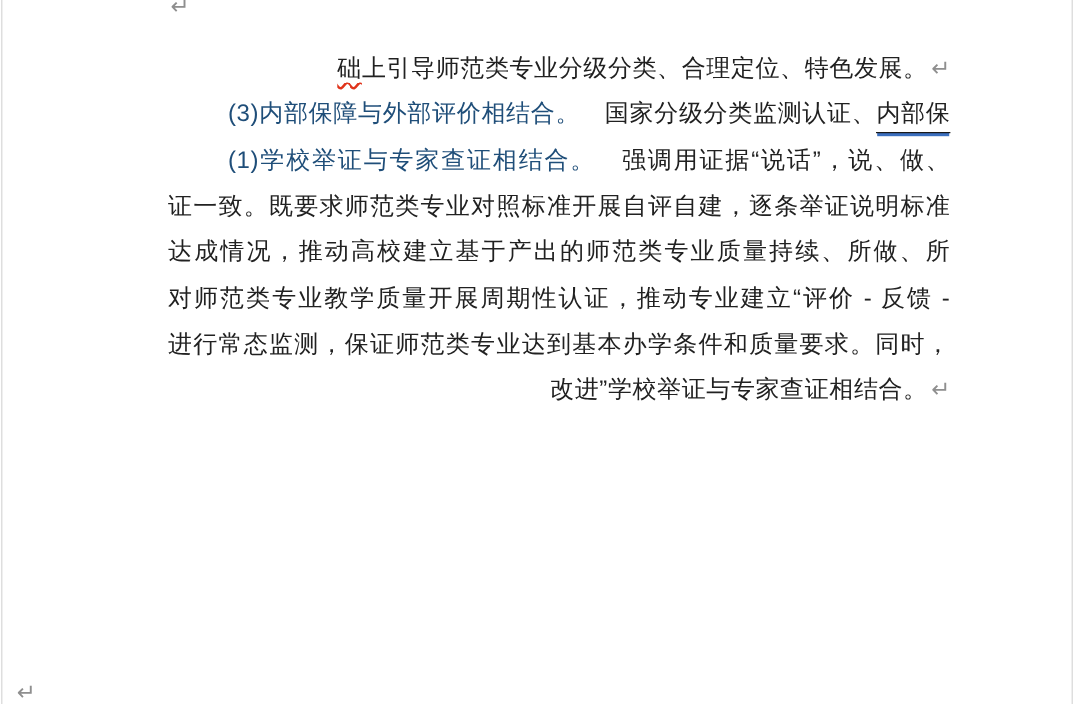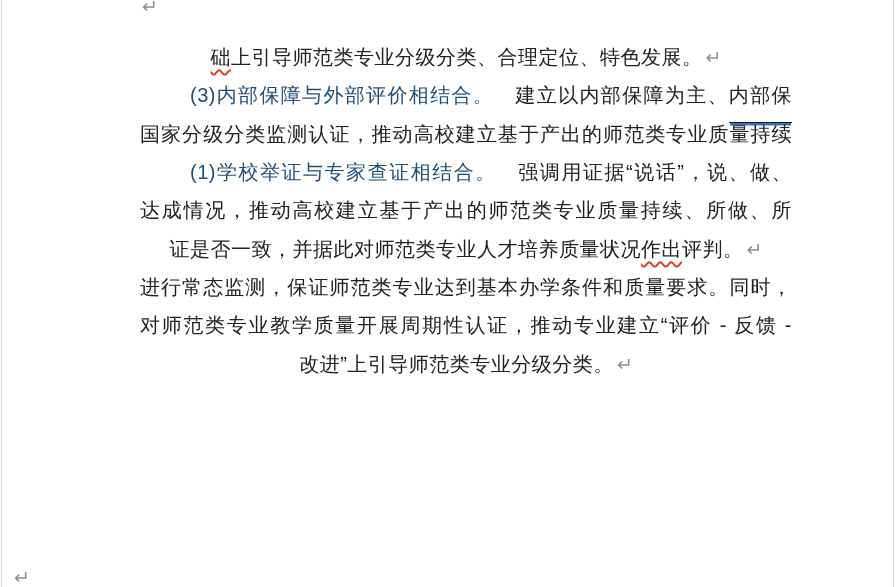--- a/index.html
+++ b/index.html
@@ -26,58 +26,57 @@
   .text-column{
     position:absolute;
     left:140px;
     top:38px;
     width:652px;
     color:var(--c-body);
     font-size:20px;
     line-height:38.35px;
     letter-spacing:0.5px;
   }
-  .line{height:38.35px;white-space:pre;text-align:center;}
+  .line{height:38.35px;white-space:pre;text-align:right;}
   .line.justify{white-space:normal;text-align:justify;text-align-last:justify;}
   .line.indent{text-indent:50px;}
   .seg-body{color:var(--c-body);}
   .seg-heading{color:var(--c-heading);}
   .seg-spell{
     color:var(--c-body);
     text-decoration:underline wavy var(--c-spell) 1.5px;
     text-decoration-skip-ink:none;
     text-underline-offset:5px;
   }
   .seg-grammar{
     color:var(--c-body);
     border-bottom:1.5px solid var(--c-underline);
     box-shadow:0 3.5px 0 -1px var(--c-grammar);
-    padding-bottom:16px;
+    padding-bottom:4px;
   }
   .pilcrow{
     color:var(--c-pilcrow);
     font-size:19px;
     letter-spacing:0;
   }
   .line .pilcrow{margin-left:3px;}
   .top-pilcrow{position:absolute;left:142px;top:-3px;line-height:20px;}
   .bottom-pilcrow{position:absolute;left:14px;top:568px;line-height:20px;}
 </style>
 </head>
 <body>
 
 <div class="page">
   <div class="page-border left"></div>
   <div class="page-border right"></div>
   <span class="pilcrow top-pilcrow">↵</span>
   <div class="text-column" id="text-column">
       <div class="line"><span class="seg-spell">础</span><span class="seg-body">上引导师范类专业分级分类、合理定位、特色发展。</span><span class="pilcrow">↵</span></div>
-      <div class="line justify indent"><span class="seg-heading">(3)内部保障与外部评价相结合。</span><span class="seg-body">　建立以内部保障为主、</span><span class="seg-grammar">内部保</span></div>
-      <div class="line justify"><span class="seg-body">国家分级分类监测认证，推动高校建立基于产出的师范类专业质量持续</span></div>
+      <div class="line justify indent"><span class="seg-heading">(3)内部保障与外部评价相结合。</span><span class="seg-body">　国家分级分类监测认证、</span><span class="seg-grammar">内部保</span></div>
       <div class="line justify indent"><span class="seg-heading">(1)学校举证与专家查证相结合。</span><span class="seg-body">　强调用证据“说话”，说、做、</span></div>
+      <div class="line justify"><span class="seg-body">证一致。既要求师范类专业对照标准开展自评自建，逐条举证说明标准</span></div>
       <div class="line justify"><span class="seg-body">达成情况，推动高校建立基于产出的师范类专业质量持续、所做、所</span></div>
-      <div class="line"><span class="seg-body">证是否一致，并据此对师范类专业人才培养质量状况</span><span class="seg-spell">作出</span><span class="seg-body">评判。</span><span class="pilcrow">↵</span></div>
+      <div class="line justify"><span class="seg-body">对师范类专业教学质量开展周期性认证，推动专业建立“评价 - 反馈 -</span></div>
       <div class="line justify"><span class="seg-body">进行常态监测，保证师范类专业达到基本办学条件和质量要求。同时，</span></div>
-      <div class="line justify"><span class="seg-body">对师范类专业教学质量开展周期性认证，推动专业建立“评价 - 反馈 -</span></div>
-      <div class="line"><span class="seg-body">改进”上引导师范类专业分级分类。</span><span class="pilcrow">↵</span></div>
+      <div class="line"><span class="seg-body">改进”学校举证与专家查证相结合。</span><span class="pilcrow">↵</span></div>
     </div>
   <span class="pilcrow bottom-pilcrow">↵</span>
 </div>
 
 </body></html>

